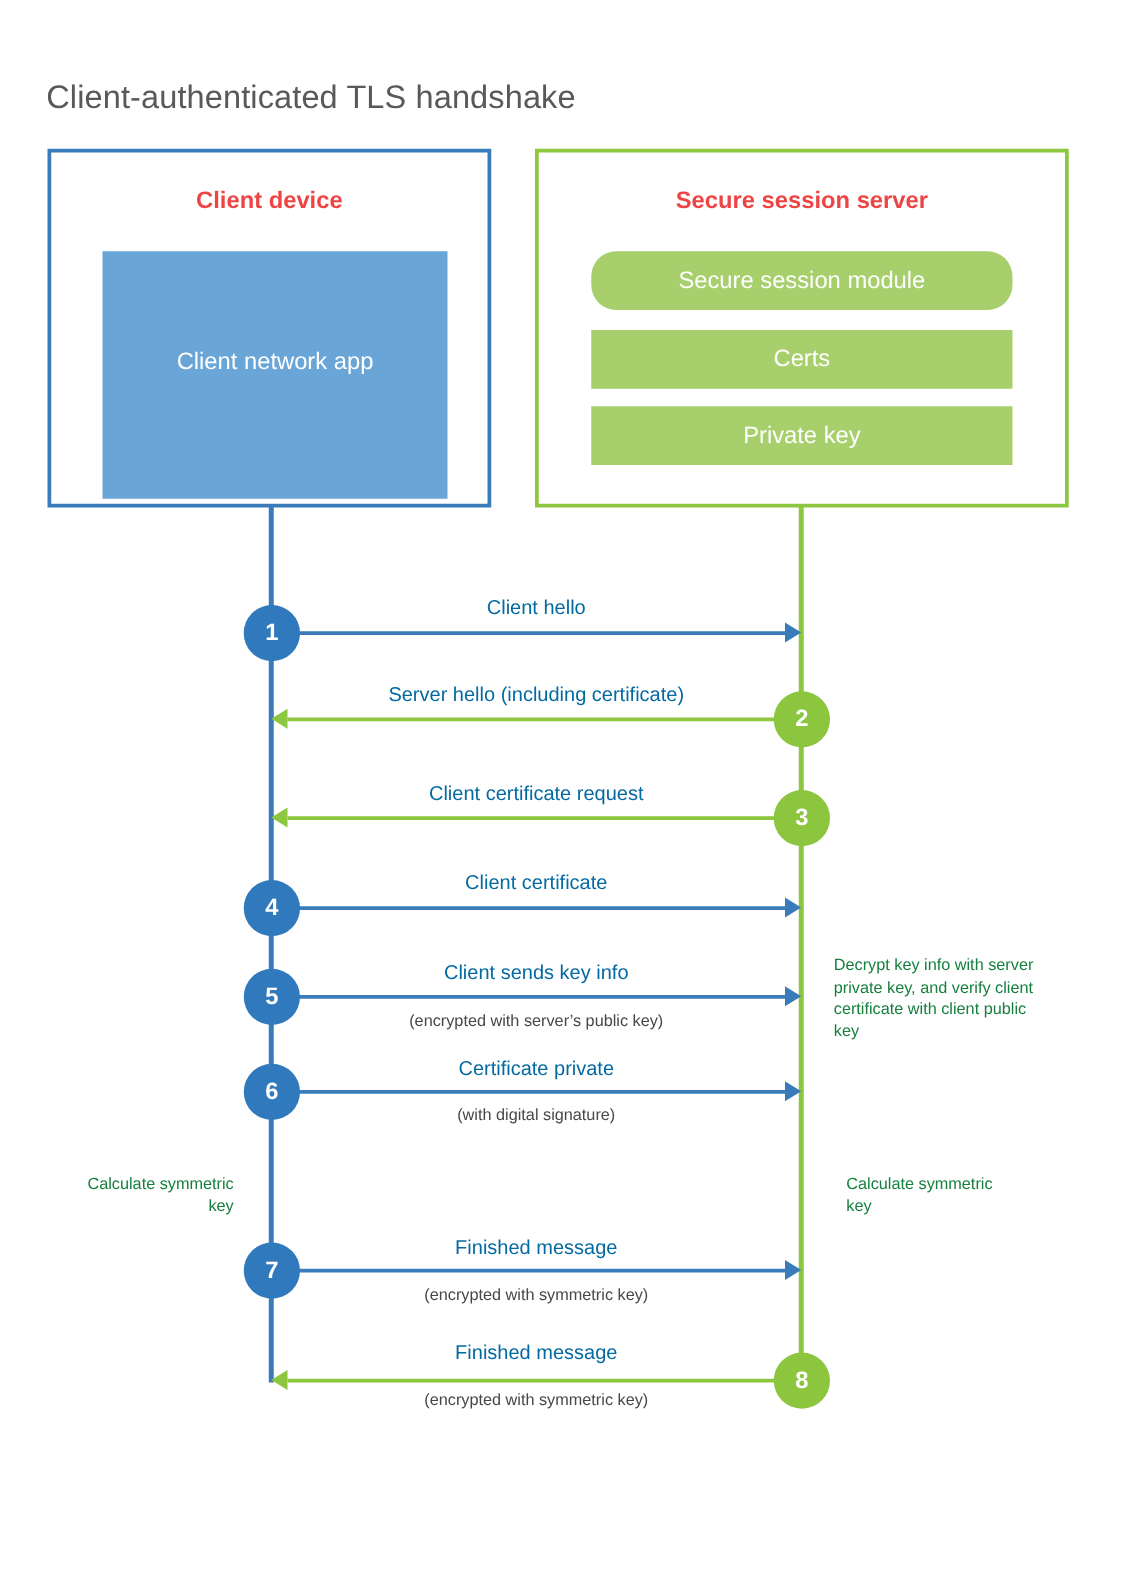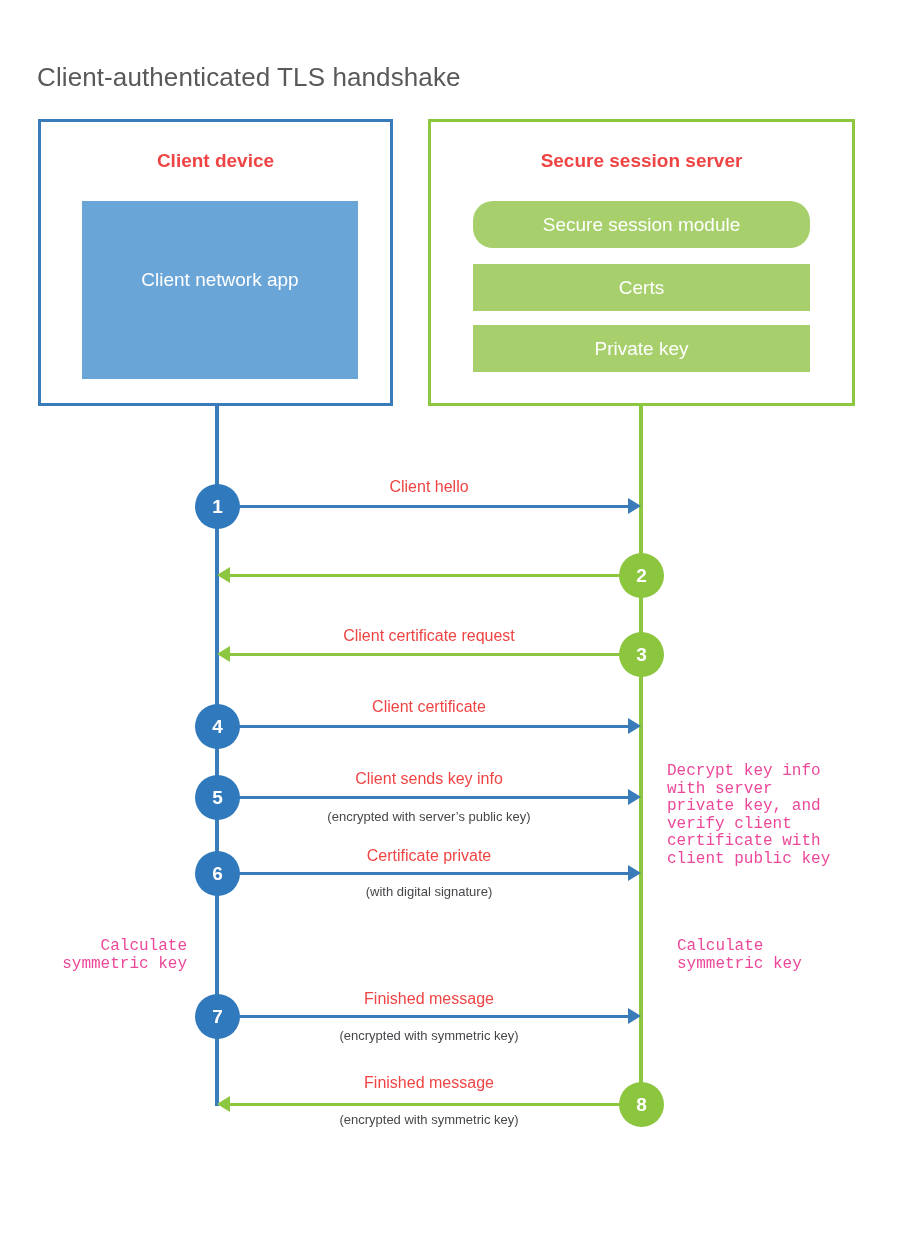--- a/index.html
+++ b/index.html
@@ -63,21 +63,21 @@
     font-weight: bold;
     color: #ef4444;
   }
 
   
   .client-app {
     position: absolute;
     left: 41px;
     top: 79px;
     width: 276px;
-    height: 178px;
+    height: 198px;
     background: #6aa5d8;
     color: #ffffff;
     font-size: 19px;
     font-weight: 400;
     line-height: 27px;
     text-align: center;
     display: flex;
     align-items: center;
     justify-content: center;
     padding-bottom: 22px;
@@ -150,38 +150,37 @@
     justify-content: center;
   }
   .step-circle.blue  { background: #3079bd; }
   .step-circle.green { background: #8cc63f; }
 
   
   .msg-label {
     position: absolute;
     text-align: center;
     font-size: 16px;
-    color: #ef4444;
+    color: #0369a1;
     white-space: nowrap;
   }
   .msg-sublabel {
     position: absolute;
     text-align: center;
     font-size: 13px;
     color: #46474a;
     white-space: nowrap;
   }
 
   
   .side-note {
     position: absolute;
-    font-size: 16px;
+    font-size: 13px;
     line-height: 17.5px;
-    color: #ec4899;
-    font-family: Liberation Mono, monospace;
+    color: #15803d;
   }
   .side-note.left-note  { text-align: right; }
   .side-note.right-note { text-align: left; }
 </style>
 </head>
 <body>
 
 <div id="canvas">
 
   <div class="title">Client-authenticated TLS handshake</div>
@@ -199,20 +198,21 @@
   </div>
 
   <div class="lifeline client-line"></div>
   <div class="lifeline server-line"></div>
 
   <div class="msg-label" style="left:217px; top:478px; width:424px;">Client hello</div>
   <div class="arrow-line to-right" style="left:217px; top:505px; width:411px;"></div>
   <div class="arrow-head right" style="left:628px; top:498px;"></div>
   <div class="step-circle blue" style="left:195px; top:484px;">1</div>
 
+  <div class="msg-label" style="left:217px; top:548px; width:424px;">Server hello (including certificate)</div>
   <div class="arrow-line to-left" style="left:230px; top:574px; width:411px;"></div>
   <div class="arrow-head left" style="left:217px; top:567px;"></div>
   <div class="step-circle green" style="left:619px; top:553px;">2</div>
 
   <div class="msg-label" style="left:217px; top:627px; width:424px;">Client certificate request</div>
   <div class="arrow-line to-left" style="left:230px; top:653px; width:411px;"></div>
   <div class="arrow-head left" style="left:217px; top:646px;"></div>
   <div class="step-circle green" style="left:619px; top:632px;">3</div>
 
   <div class="msg-label" style="left:217px; top:698px; width:424px;">Client certificate</div>

